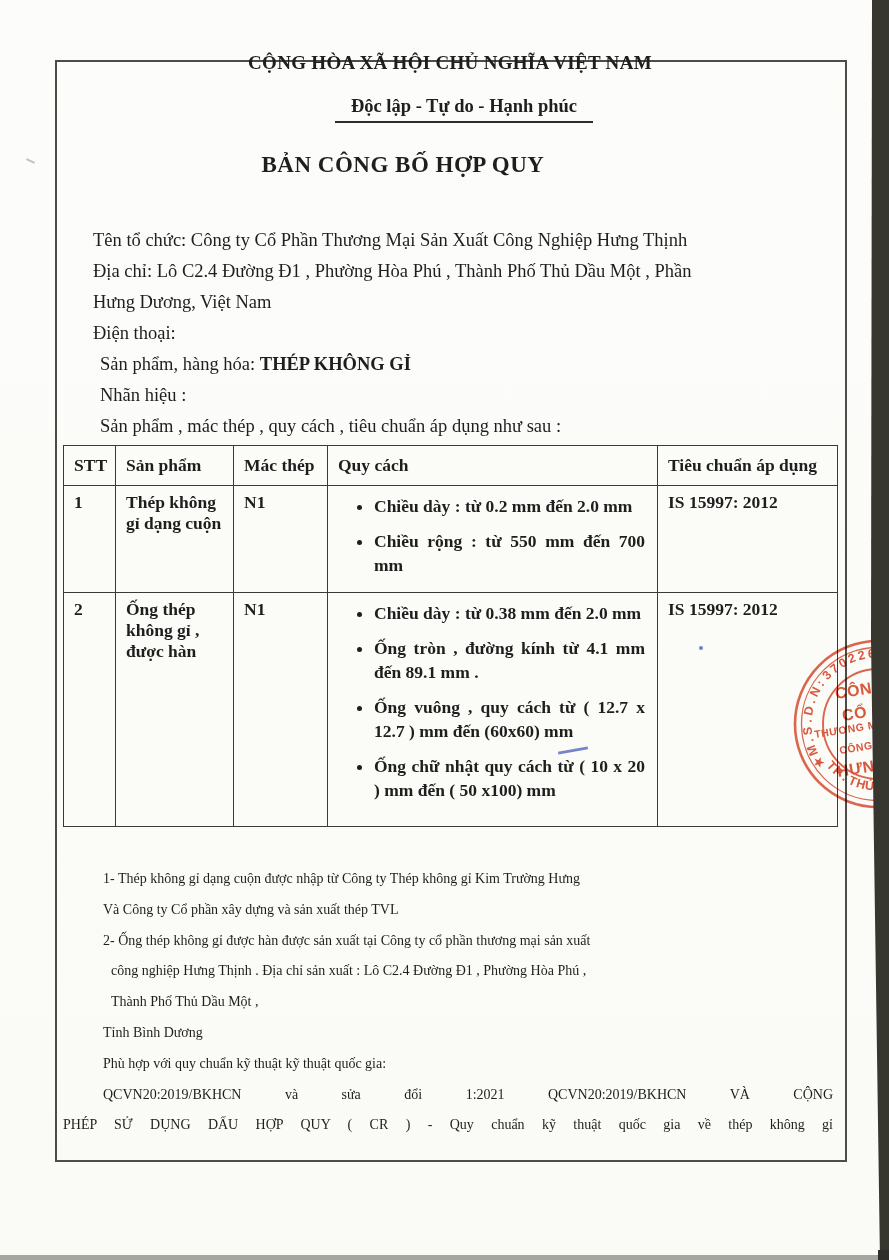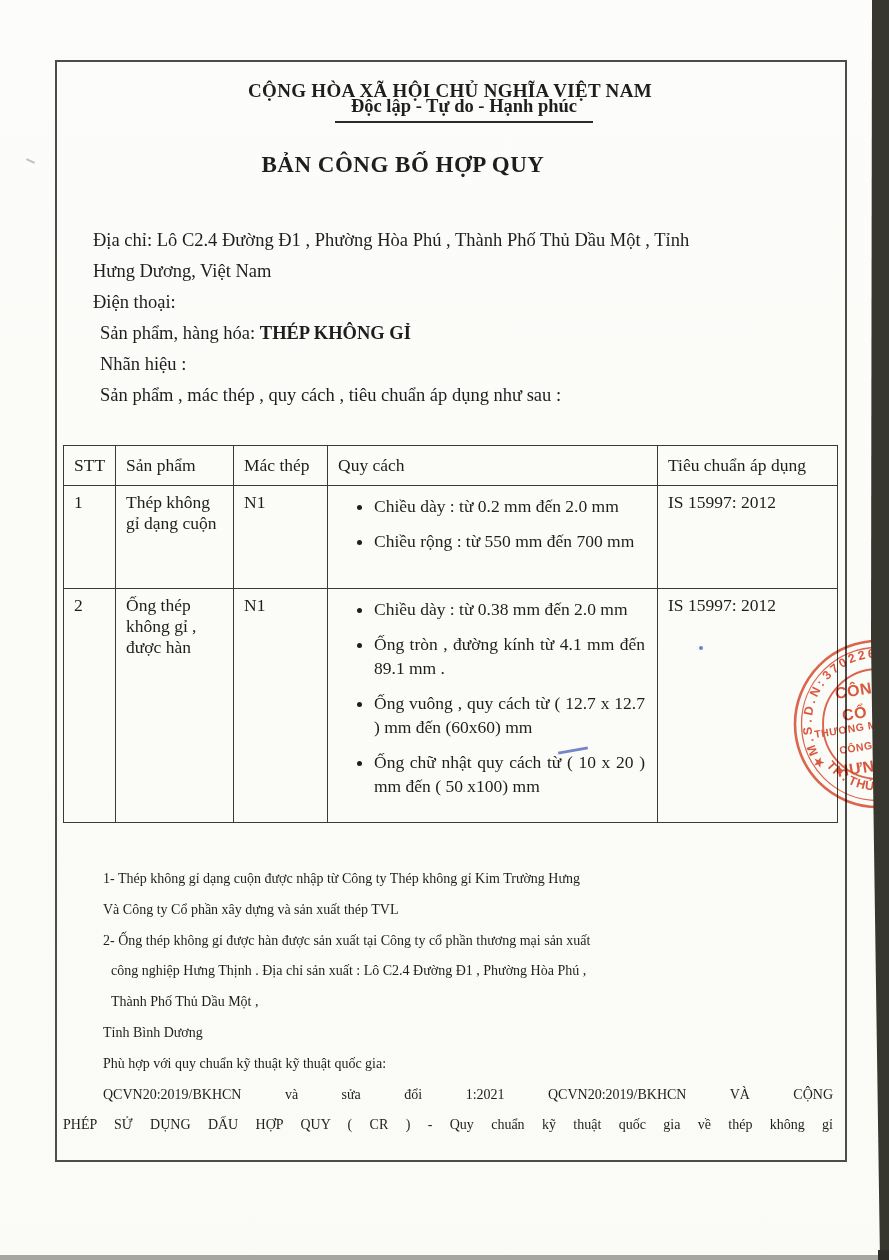--- a/index.html
+++ b/index.html
@@ -7,39 +7,39 @@
     position:relative; width:889px; height:1260px;
     background:linear-gradient(180deg,#fcfcfa 0%,#fbfbf8 60%,#fafaf6 100%);
     font-family:"Liberation Serif","DejaVu Serif",serif;
     color:#1e1e1e; overflow:hidden;
   }
   .doc-border{
     position:absolute; left:55px; top:60px; width:788px; height:1098px;
     border:2px solid #4c4c48; z-index:5;
   }
   
-  .nat1{position:absolute; left:55px; top:80px; width:790px; text-align:center;
+  .nat1{position:absolute; left:55px; top:52px; width:790px; text-align:center;
         font-weight:bold; font-size:19px; letter-spacing:.3px; z-index:10;font-family:Liberation Serif, serif;}
   .nat2wrap{position:absolute; left:55px; top:96px; width:818px; text-align:center; z-index:10;}
   .nat2{display:inline-block; font-weight:bold; font-size:18.5px;
         border-bottom:2px solid #2c2c2a; padding:0 16px 4px 16px;}
   .doctitle{position:absolute; left:55px; top:152px; width:696px; text-align:center;
         font-weight:bold; font-size:23px; letter-spacing:.5px; z-index:10;}
   .docnum{position:absolute; left:55px; top:191px; width:790px; text-align:center;
         font-size:19px; z-index:10;}
   
   .info{position:absolute; left:93px; top:225px; width:745px; font-size:18.5px; z-index:10;}
   .info .line{height:31px; line-height:31px; white-space:nowrap;}
   .ind{padding-left:7px;}
   .b{font-weight:bold;}
   
   table.spec{position:absolute; left:63px; top:445px; width:774px; z-index:10;
         border-collapse:collapse; table-layout:fixed; font-size:17.5px;}
   table.spec td,table.spec th{border:1.6px solid #3a3a36; vertical-align:top;
-        padding:6px 8px 4px 10px; font-weight:normal; text-align:left; overflow:hidden;}
+        padding:6px 8px 4px 10px; font-weight:bold; text-align:left; overflow:hidden;}
   table.spec th{vertical-align:middle; padding-top:2px; padding-bottom:2px;}
   .c{text-align:center;}
   .just{text-align:justify;}
   ul.qc{margin:2px 0 0 0; padding-left:36px;}
   ul.qc li{line-height:24px; margin-bottom:11px; text-align:justify; padding-right:4px;}
   
   .notes{position:absolute; left:63px; top:864px; width:770px; font-size:14px; z-index:10;}
   .notes .nline{height:30.8px; line-height:30.8px; white-space:nowrap;}
   .n-main{margin-left:40px;}
   .n-hang{margin-left:48px;}
@@ -71,21 +71,22 @@
 
   <div class="doc-border"></div>
 
   <div class="nat1">CỘNG HÒA XÃ HỘI CHỦ NGHĨA VIỆT NAM</div>
   <div class="nat2wrap">
     <span class="nat2">Độc lập - Tự do - Hạnh phúc</span>
   </div>
   <div class="doctitle">BẢN CÔNG BỐ HỢP QUY</div>
 
   <div class="info">
-    <div class="line">Địa chỉ: Lô C2.4 Đường Đ1 , Phường Hòa Phú , Thành Phố Thủ Dầu Một , Tỉnh</div>
+    <div class="line">Tên tổ chức: Công ty Cổ Phần Thương Mại Sản Xuất Công Nghiệp Hưng Thịnh</div>
+    <div class="line">Địa chỉ: Lô C2.4 Đường Đ1 , Phường Hòa Phú , Thành Phố Thủ Dầu Một , Phần</div>
     <div class="line">Hưng Dương, Việt Nam</div>
     <div class="line">Điện thoại:</div>
     <div class="line ind"><span>Sản phẩm, hàng hóa: </span><span class="b">THÉP KHÔNG GỈ</span></div>
     <div class="line ind">Nhãn hiệu :</div>
     <div class="line ind">Sản phẩm , mác thép , quy cách , tiêu chuẩn áp dụng như sau :</div>
   </div>
 
   <table class="spec">
     <colgroup>
       <col style="width:52px">

